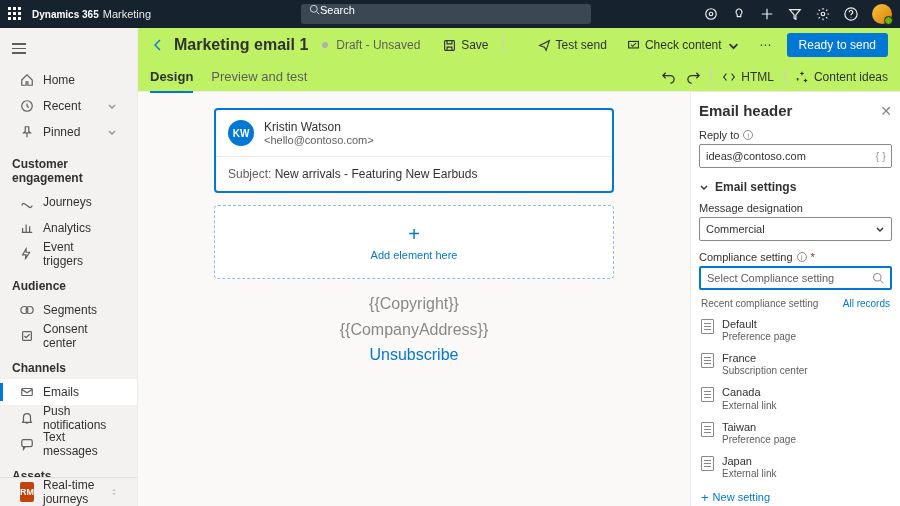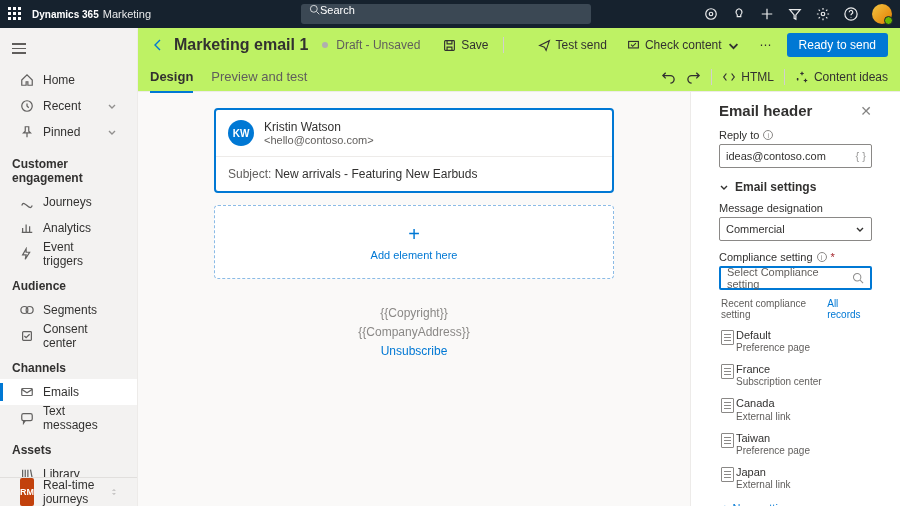--- a/index.html
+++ b/index.html
@@ -22,21 +22,21 @@
 .burger{padding:4px 12px 10px;cursor:pointer}
 .burger div{width:14px;height:1.5px;background:#605e5c;margin:3px 0}
 .navitem{display:flex;align-items:center;height:26px;padding:0 20px;gap:9px;font-size:12px;color:#323130;cursor:pointer;position:relative}
 .navitem.sel{background:#fff}
 .navitem.sel::before{content:"";position:absolute;left:0;top:4px;bottom:4px;width:3px;background:#0078d4}
 .navitem .ico{width:14px;height:14px;flex:0 0 14px;opacity:.75}
 .navitem .chev{margin-left:auto;opacity:.5}
 .grouplabel{padding:12px 12px 4px;font-size:12px;font-weight:600;color:#323130}
 .sidebar-foot{position:absolute;left:0;right:0;bottom:0;border-top:1px solid #e1dfdd;background:#f3f2f1}
 .sidebar-foot .navitem{height:28px}
-.sq{width:18px;height:28px;background:#c2410c;color:#fff;font-size:9px;display:flex;align-items:center;justify-content:center;font-weight:600;border-radius:2px}
+.sq{width:18px;height:20px;background:#c2410c;color:#fff;font-size:9px;display:flex;align-items:center;justify-content:center;font-weight:600;border-radius:2px}
 
 .main{flex:1;display:flex;flex-direction:column;background:#bef264;min-width:0}
 .cmdrow{height:34px;display:flex;align-items:center;padding:0 12px;gap:8px;border-bottom:none}
 .back{color:#0078d4;cursor:pointer}
 .tit{font-size:16px;font-weight:600}
 .dot{width:6px;height:6px;border-radius:50%;background:#b0afae;margin-left:6px}
 .status{font-size:12px;color:#605e5c}
 .cmdrow .spacer{flex:1}
 .cmdbtn{display:flex;align-items:center;gap:5px;font-size:12px;color:#323130;padding:4px 6px;cursor:pointer;height:24px}
 .cmdbtn svg{width:13px;height:13px}
@@ -56,41 +56,41 @@
 .email-card{width:400px;border:2px solid #0078d4;border-radius:4px;background:#fff}
 .sender-row{display:flex;align-items:center;gap:10px;padding:10px 12px}
 .kw{width:26px;height:26px;border-radius:50%;background:#0078d4;color:#fff;font-size:10px;display:flex;align-items:center;justify-content:center;font-weight:600}
 .sender-name{font-size:12px}
 .sender-email{font-size:11px;color:#605e5c}
 .subj-row{border-top:1px solid #edebe9;padding:10px 12px;font-size:12px}
 .subj-lbl{color:#605e5c}
 .drop-zone{width:400px;margin-top:12px;border:1px dashed #8bbbe6;border-radius:4px;background:#fff;height:74px;display:flex;flex-direction:column;align-items:center;justify-content:center;gap:4px}
 .plus-ico{width:22px;height:22px;color:#0078d4;font-size:20px;font-weight:300;display:flex;align-items:center;justify-content:center}
 .add-txt{font-size:11px;color:#0078d4}
-.footer-txt{margin-top:25px;font-size:12px;color:#8a8886;text-align:center;line-height:1.6}
+.footer-txt{margin-top:12px;font-size:16px;color:#8a8886;text-align:center;line-height:1.6}
 .footer-txt .unsub{color:#0078d4}
 
-.panel{width:210px;border-left:1px solid #edebe9;background:#fff;padding:10px 28px 0;overflow:auto;position:relative}
+.panel{width:210px;border-left:1px solid #edebe9;background:#fff;padding:10px 8px 0;overflow:auto;position:relative}
 .panel-head{display:flex;align-items:center;justify-content:space-between;margin-bottom:10px}
 .panel-head h2{font-size:15px;font-weight:600}
 .x{cursor:pointer;opacity:.6;font-size:14px}
 .fld-lbl{font-size:11px;color:#323130;display:flex;align-items:center;gap:4px;margin-bottom:3px}
 .req{color:#a4262c}
 .info-ico{width:10px;height:10px;border:1px solid #8a8886;border-radius:50%;font-size:7px;display:flex;align-items:center;justify-content:center;color:#8a8886}
 .txtbox{width:100%;height:24px;border:1px solid #8a8886;border-radius:2px;padding:0 22px 0 6px;font-size:11px;background:#fff;position:relative;display:flex;align-items:center}
 .txtbox .curly{position:absolute;right:5px;opacity:.5;font-size:11px}
 .section-toggle{display:flex;align-items:center;gap:6px;font-size:12px;font-weight:600;margin:12px 0 8px;cursor:pointer}
 .section-toggle svg{width:10px;height:10px}
 .selectbox{width:100%;height:24px;border:1px solid #8a8886;border-radius:2px;padding:0 6px;font-size:11px;background:#fff;display:flex;align-items:center;justify-content:space-between;cursor:pointer}
 .selectbox.active{border:2px solid #0078d4}
 .srch-ico{opacity:.55}
 .combo-list{border:none;margin-top:4px}
 .combo-head{display:flex;justify-content:space-between;font-size:10px;color:#605e5c;padding:4px 2px}
 .combo-head .all{color:#0078d4;cursor:pointer}
-.opt{display:flex;gap:2px;align-items:flex-start;padding:5px 2px;cursor:pointer}
+.opt{display:flex;gap:8px;align-items:flex-start;padding:5px 2px;cursor:pointer}
 .opt .fico{width:13px;height:15px;border:1px solid #8a8886;border-radius:1px;margin-top:1px;position:relative;flex:0 0 13px}
 .opt .fico::after{content:"";position:absolute;left:2px;right:2px;top:3px;height:1px;background:#8a8886;box-shadow:0 3px 0 #8a8886,0 6px 0 #8a8886}
 .opt-main{font-size:11px;line-height:1.2}
 .opt-sub{font-size:10px;color:#605e5c}
 .new-setting{color:#0078d4;font-size:11px;padding:6px 2px;cursor:pointer;display:flex;align-items:center;gap:4px}
 svg{fill:none;stroke:currentColor;stroke-width:1.4}
 </style>
 </head>
 <body>
 
@@ -215,20 +215,26 @@
     <div class="grouplabel">Channels</div>
     <div class="navitem sel">
         <svg class="ico" viewBox="0 0 16 16">
           <rect x="2" y="4" width="12" height="8" rx="1"></rect>
           <path d="M2 5l6 4 6-4"></path>
         </svg>
         <span>Emails</span>
       </div>
     <div class="navitem">
         <svg class="ico" viewBox="0 0 16 16">
+          <path d="M4 11V7a4 4 0 0 1 8 0v4l1 2H3zM7 13a1 1 0 0 0 2 0"></path>
+        </svg>
+        <span>Push notifications</span>
+      </div>
+    <div class="navitem">
+        <svg class="ico" viewBox="0 0 16 16">
           <rect x="2" y="3" width="12" height="8" rx="2"></rect>
           <path d="M6 11l-2 3v-3"></path>
         </svg>
         <span>Text messages</span>
       </div>
 
     <div class="grouplabel">Assets</div>
     <div class="navitem">
         <svg class="ico" viewBox="0 0 16 16">
           <path d="M3 3v10M6 3v10M9 3v10M12 3l2 10"></path>

